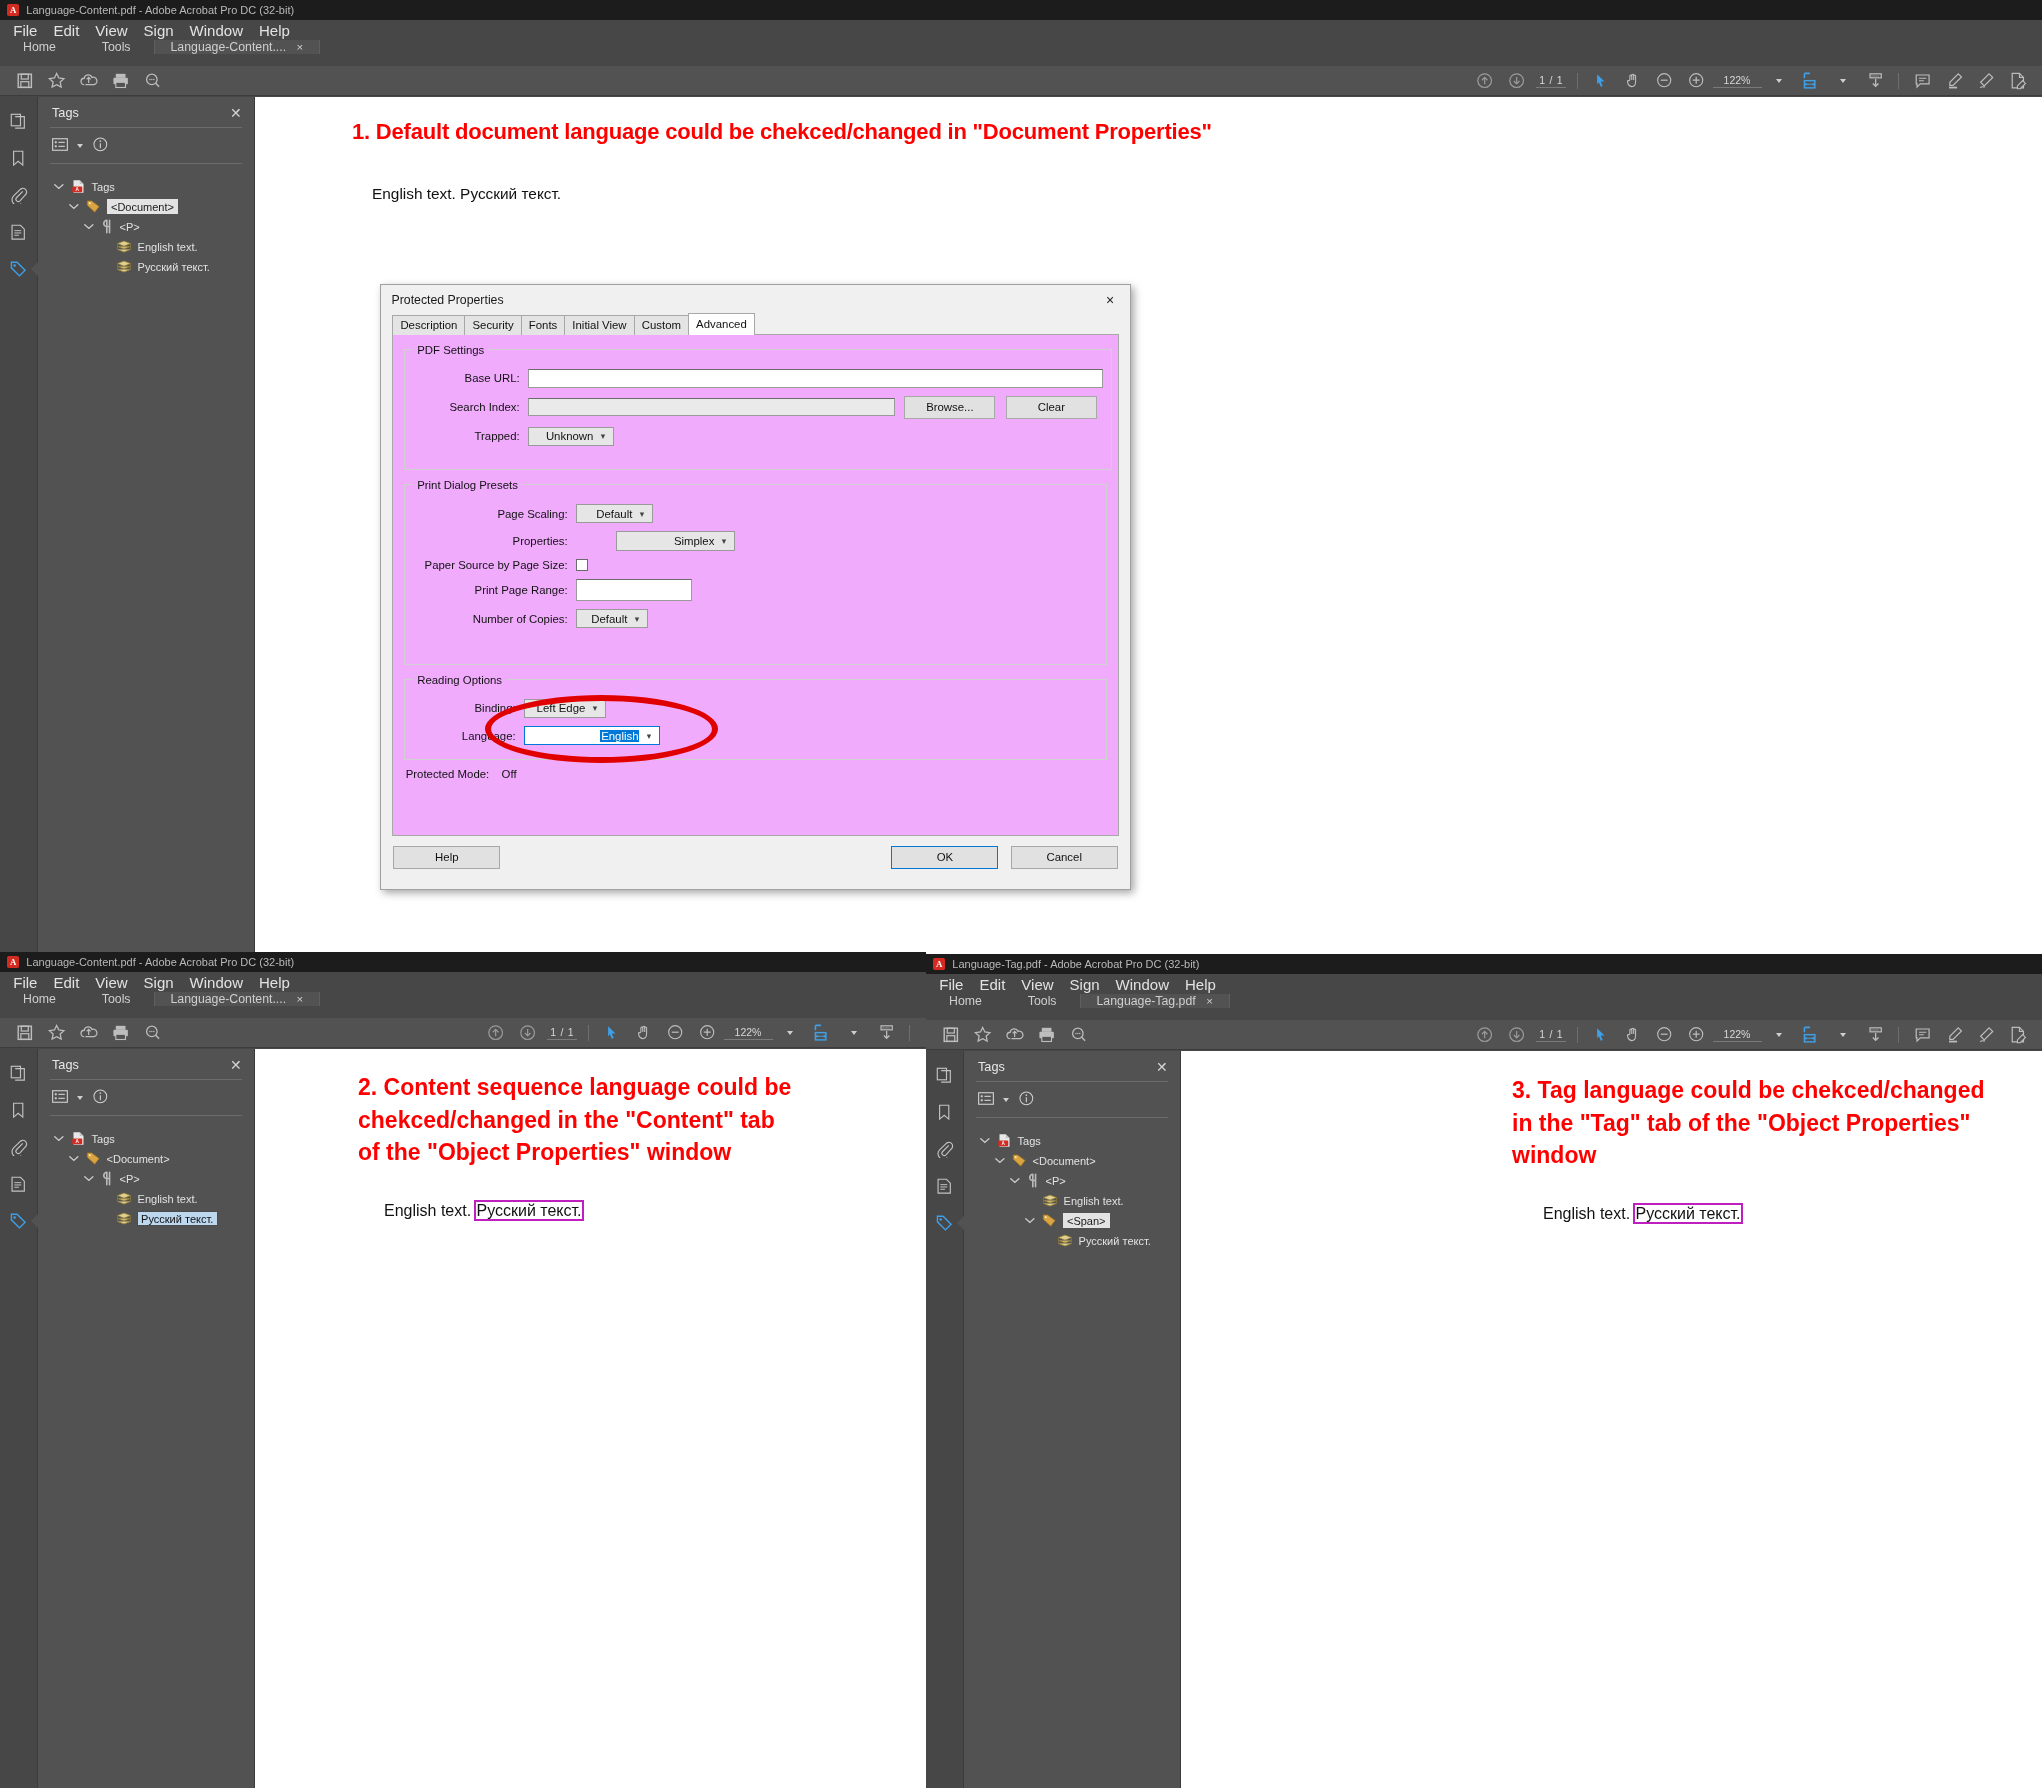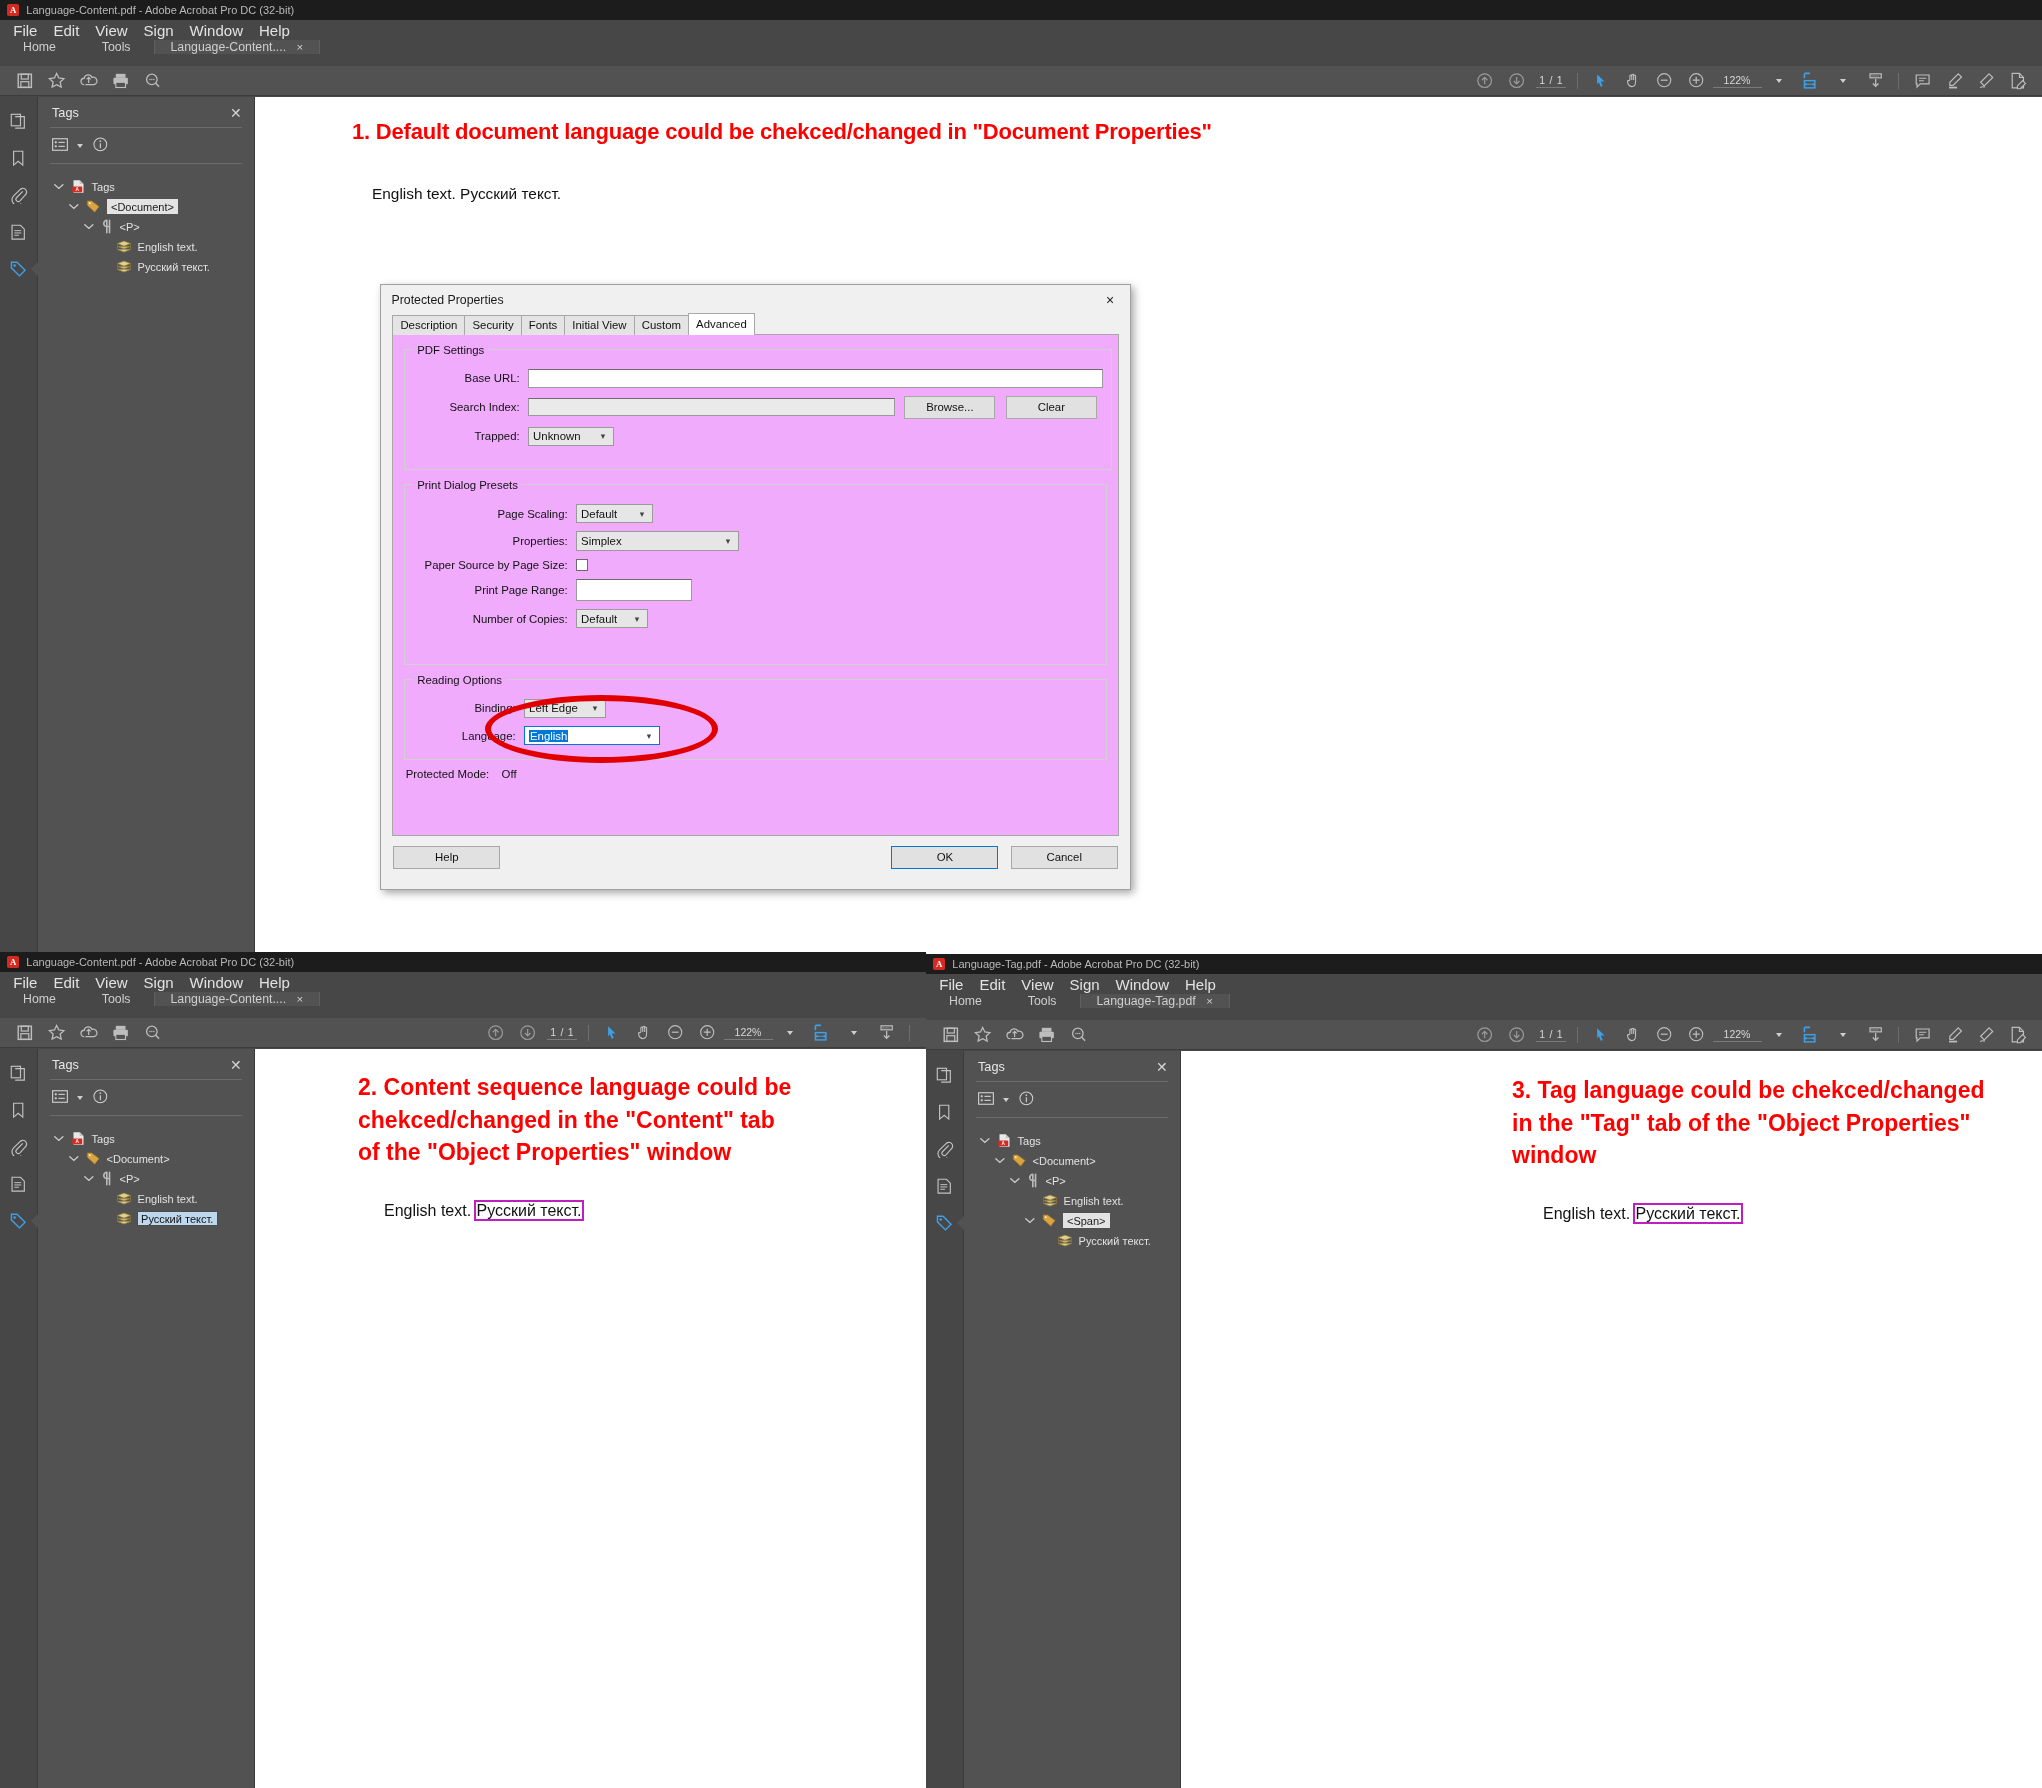--- a/index.html
+++ b/index.html
@@ -108,21 +108,21 @@
 
   .frow { display:flex; align-items:center; margin:8px 0; }
   .flabel { font-size:11.4px; color:#111; text-align:right; padding-right:8px; }
   .ftext {
     border:0.9px solid #9a9a9a; border-top-color:#6b6b6b; background:#fff; height:18.4px;
     font-size:11.4px; color:#111; padding:0.9px 3.5px; display:flex; align-items:center;
   }
   .ftext.readonly { background:#eaeaea; }
   .fsel {
     border:0.9px solid #9a9a9a; background:#e6e6e6; height:19.3px; display:flex;
-    align-items:center; justify-content:space-between; font-size:11.4px; color:#111; padding:0 0 0 4.4px;
+    align-items:center; justify-content:flex-end; font-size:11.4px; color:#111; padding:0 0 0 4.4px;
   }
   .fsel .arrow { width:19.3px; text-align:center; color:#444; font-size:8.8px; }
   .fsel.focused { border:0.9px solid #0078d7; background:#fff; }
   .fsel.focused .selval { background:#0078d7; color:#fff; padding:0 0.9px; }
   .wbtn {
     border:0.9px solid #a8a8a8; background:#e1e1e1; font-size:11.4px; color:#111;
     height:23px; display:flex; align-items:center; justify-content:center; min-width:65px;
   }
   .wbtn.default { border:1.8px solid #0078d7; }
   .wcheck { width:12.3px;height:12.3px;border:0.9px solid #6b6b6b;background:#fff; }
@@ -468,21 +468,21 @@
         <legend>Print Dialog Presets</legend>
         <div class="frow">
           <div class="flabel" style="width:162px;">Page Scaling:</div>
           <div class="fsel" style="width:77px;">
             <span class="selval">Default</span>
             <span class="arrow">▾</span>
           </div>
         </div>
         <div class="frow">
           <div class="flabel" style="width:162px;">Properties:</div>
-          <div class="fsel" style="width:163px;">
+          <div class="fsel" style="width:119px;margin-left:40px;">
             <span class="selval">Simplex</span>
             <span class="arrow">▾</span>
           </div>
         </div>
         <div class="frow">
           <div class="flabel" style="width:162px;">Paper Source by Page Size:</div>
           <div class="wcheck"></div>
         </div>
         <div class="frow">
           <div class="flabel" style="width:162px;">Print Page Range:</div>

